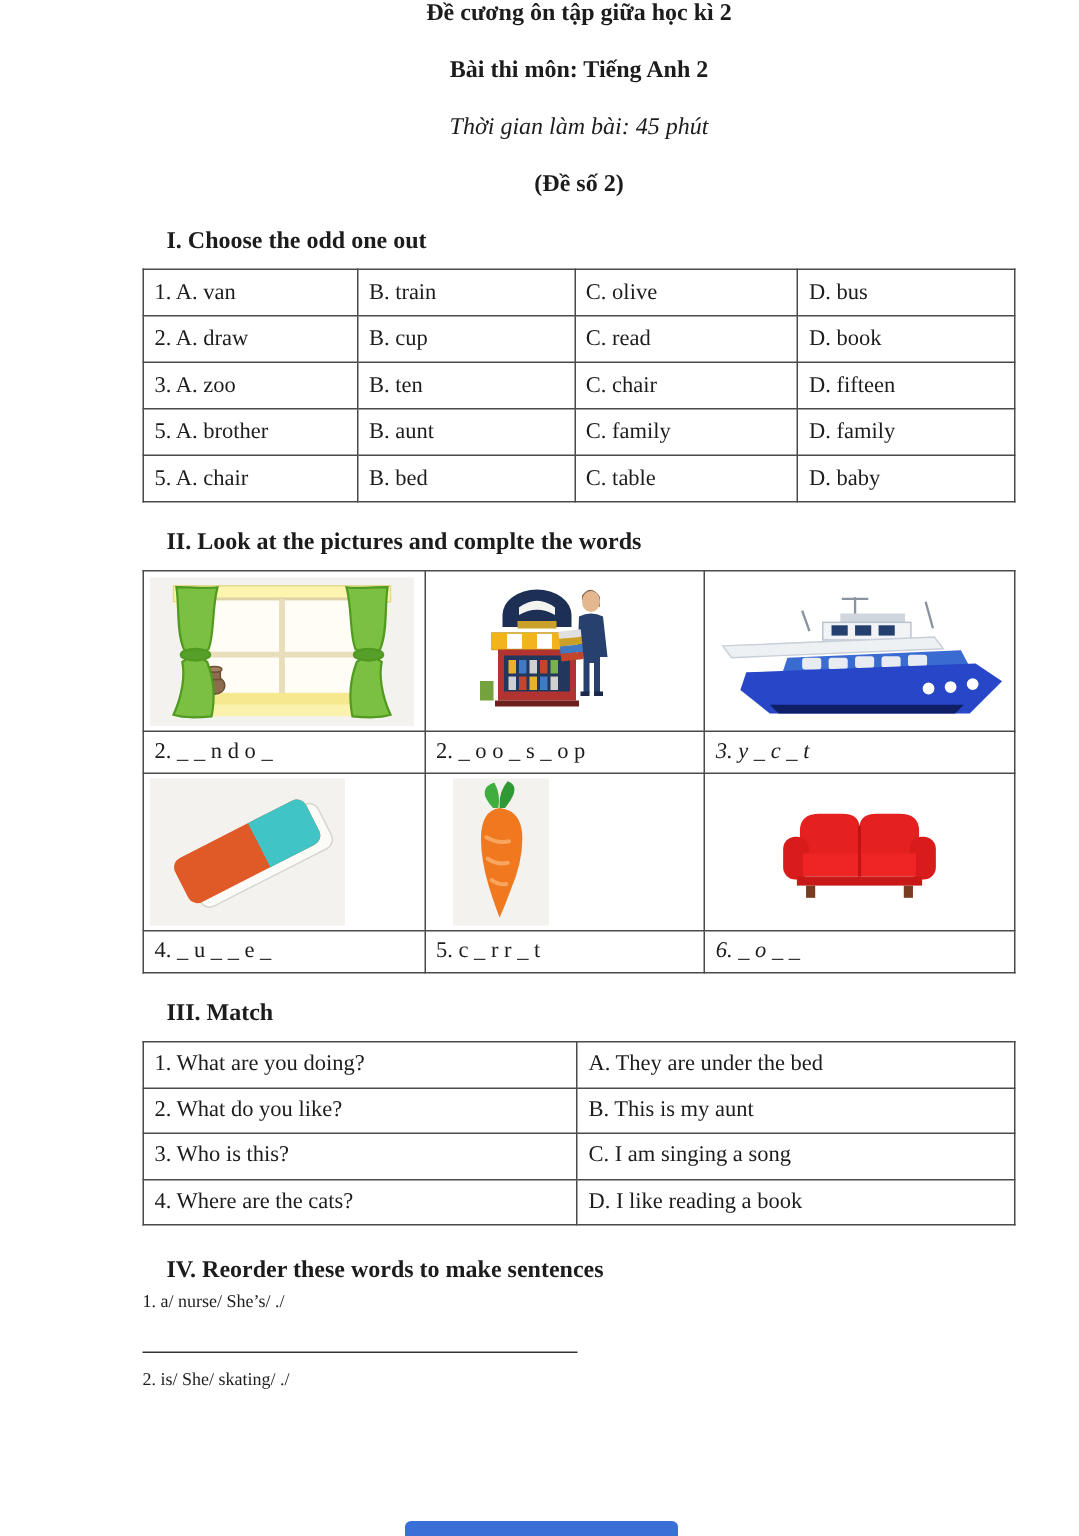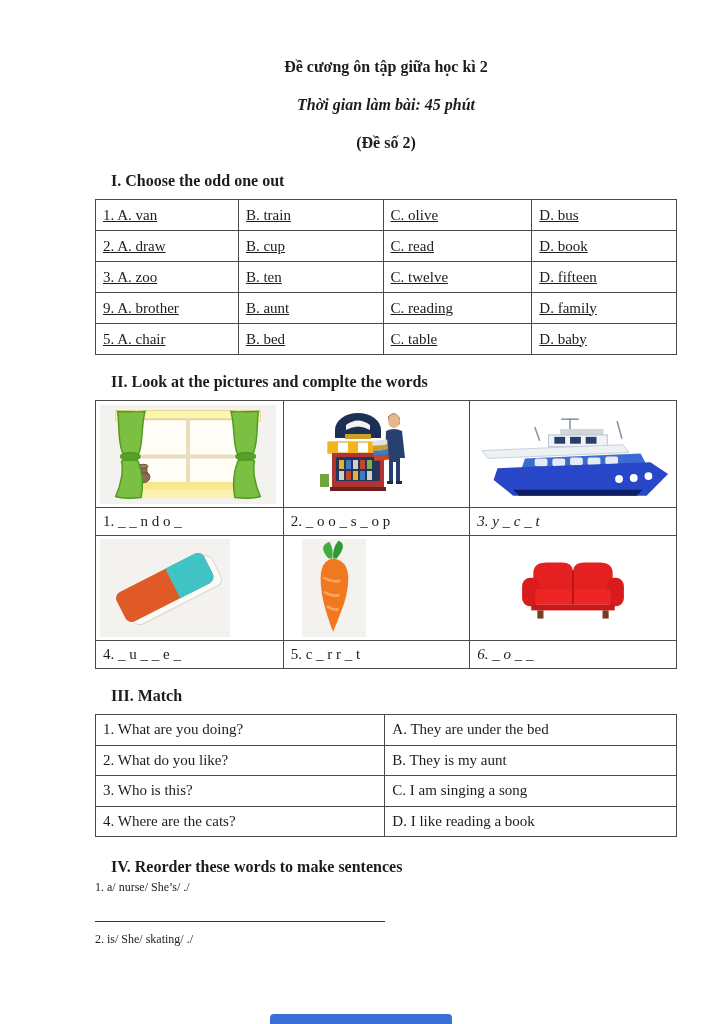--- a/index.html
+++ b/index.html
@@ -3,29 +3,29 @@
 <meta charset="utf-8">
 <style>
   html,body { margin:0; padding:0; background:#ffffff; }
   .page {
     position:relative; width:719px; height:1024px; background:#ffffff;
     font-family:"Liberation Serif", serif; color:#1c1c1c; overflow:hidden;
   }
   .content { position:absolute; left:95px; top:0; width:582px; }
 
   .hdr { text-align:center; font-weight:bold; font-size:16px; margin:0 0 20px 0; }
-  .hdr.first { padding-top:58px; }
-  .hdr.italic { font-weight:bold; font-style:italic; }
+  .hdr.first { }
+  .hdr.italic { font-weight:normal; font-style:italic; }
 
   .sec-title { font-weight:bold; font-size:16px; margin:18px 0 9px 16px; }
 
   table { border-collapse:collapse; width:100%; table-layout:fixed; }
   td { border:1px solid #4a4a4a; font-size:15px; padding:2px 7px; vertical-align:middle; box-sizing:border-box; }
 
-  .t1 td { height:31px;text-decoration:underline; }
+  .t1 td { height:31px; }
   .t1 .c0 { width:24.6%; } .t1 .c1 { width:24.9%; } .t1 .c2 { width:25.6%;margin-top:12px; } .t1 .c3 { width:24.9%; }
 
   .t2 .c0 { width:32.3%; } .t2 .c1 { width:32.1%; } .t2 .c2 { width:35.6%;font-style:italic; }
   .t2 .pic-cell { height:105px; padding:3px 4px; vertical-align:middle; }
   .t2 .lbl-cell { height:28px; }
   .pic-wrap { display:flex; align-items:center; }
   .pic-bg { background:#f3f2ef; display:inline-block; line-height:0; }
 
   .t3 .c0 { width:49.8%; } .t3 .c1 { width:50.2%; }
   .t3 td { height:30.5px;font-family:Liberation Serif, serif; }
@@ -38,20 +38,21 @@
     background:#3a6fd8; border-radius:4px 4px 0 0;
   }
 </style>
 </head>
 <body>
 
 <div class="page">
   <div class="content">
 
     <p class="hdr first">Đề cương ôn tập giữa học kì 2</p>
+    <p class="hdr">Bài thi môn: Tiếng Anh 2</p>
     <p class="hdr italic">Thời gian làm bài: 45 phút</p>
     <p class="hdr">(Đề số 2)</p>
 
     <p class="sec-title">I. Choose the odd one out</p>
     <table class="t1">
       <tbody>
         <tr>
           <td class="c0">1. A. van</td>
           <td class="c1">B. train</td>
           <td class="c2">C. olive</td>
@@ -59,27 +60,27 @@
         </tr>
         <tr>
           <td class="c0">2. A. draw</td>
           <td class="c1">B. cup</td>
           <td class="c2">C. read</td>
           <td class="c3">D. book</td>
         </tr>
         <tr>
           <td class="c0">3. A. zoo</td>
           <td class="c1">B. ten</td>
-          <td class="c2">C. twelve</td>
+          <td class="c2">C. chair</td>
           <td class="c3">D. fifteen</td>
         </tr>
         <tr>
-          <td class="c0">9. A. brother</td>
+          <td class="c0">5. A. brother</td>
           <td class="c1">B. aunt</td>
-          <td class="c2">C. reading</td>
+          <td class="c2">C. family</td>
           <td class="c3">D. family</td>
         </tr>
         <tr>
           <td class="c0">5. A. chair</td>
           <td class="c1">B. bed</td>
           <td class="c2">C. table</td>
           <td class="c3">D. baby</td>
         </tr>
       </tbody>
     </table>
@@ -193,21 +194,21 @@
                   <circle cx="148" cy="75" r="5"></circle>
                       <circle cx="163" cy="74" r="5"></circle>
                       <circle cx="178" cy="72" r="5"></circle>
                 </g>
               </svg>
             </span>
               </div>
           </td>
         </tr>
         <tr>
-          <td class="c0 lbl-cell">1. _ _ n d o _</td>
+          <td class="c0 lbl-cell">2. _ _ n d o _</td>
           <td class="c1 lbl-cell">2. _ o o _ s _ o p</td>
           <td class="c2 lbl-cell">3. y _ c _ t</td>
         </tr>
         <tr>
           <td class="c0 pic-cell">
             <div class="pic-wrap">
                 <span class="pic-bg">
               <svg width="130" height="98" viewBox="0 0 130 98">
                 <rect x="0" y="0" width="130" height="98" fill="#f3f2ef"></rect>
                 <g transform="rotate(-27 65 49)">
@@ -264,21 +265,21 @@
 
     <p class="sec-title">III. Match</p>
     <table class="t3">
       <tbody>
         <tr>
           <td class="c0">1. What are you doing?</td>
           <td class="c1">A. They are under the bed</td>
         </tr>
         <tr>
           <td class="c0">2. What do you like?</td>
-          <td class="c1">B. They is my aunt</td>
+          <td class="c1">B. This is my aunt</td>
         </tr>
         <tr>
           <td class="c0">3. Who is this?</td>
           <td class="c1">C. I am singing a song</td>
         </tr>
         <tr>
           <td class="c0">4. Where are the cats?</td>
           <td class="c1">D. I like reading a book</td>
         </tr>
       </tbody>

